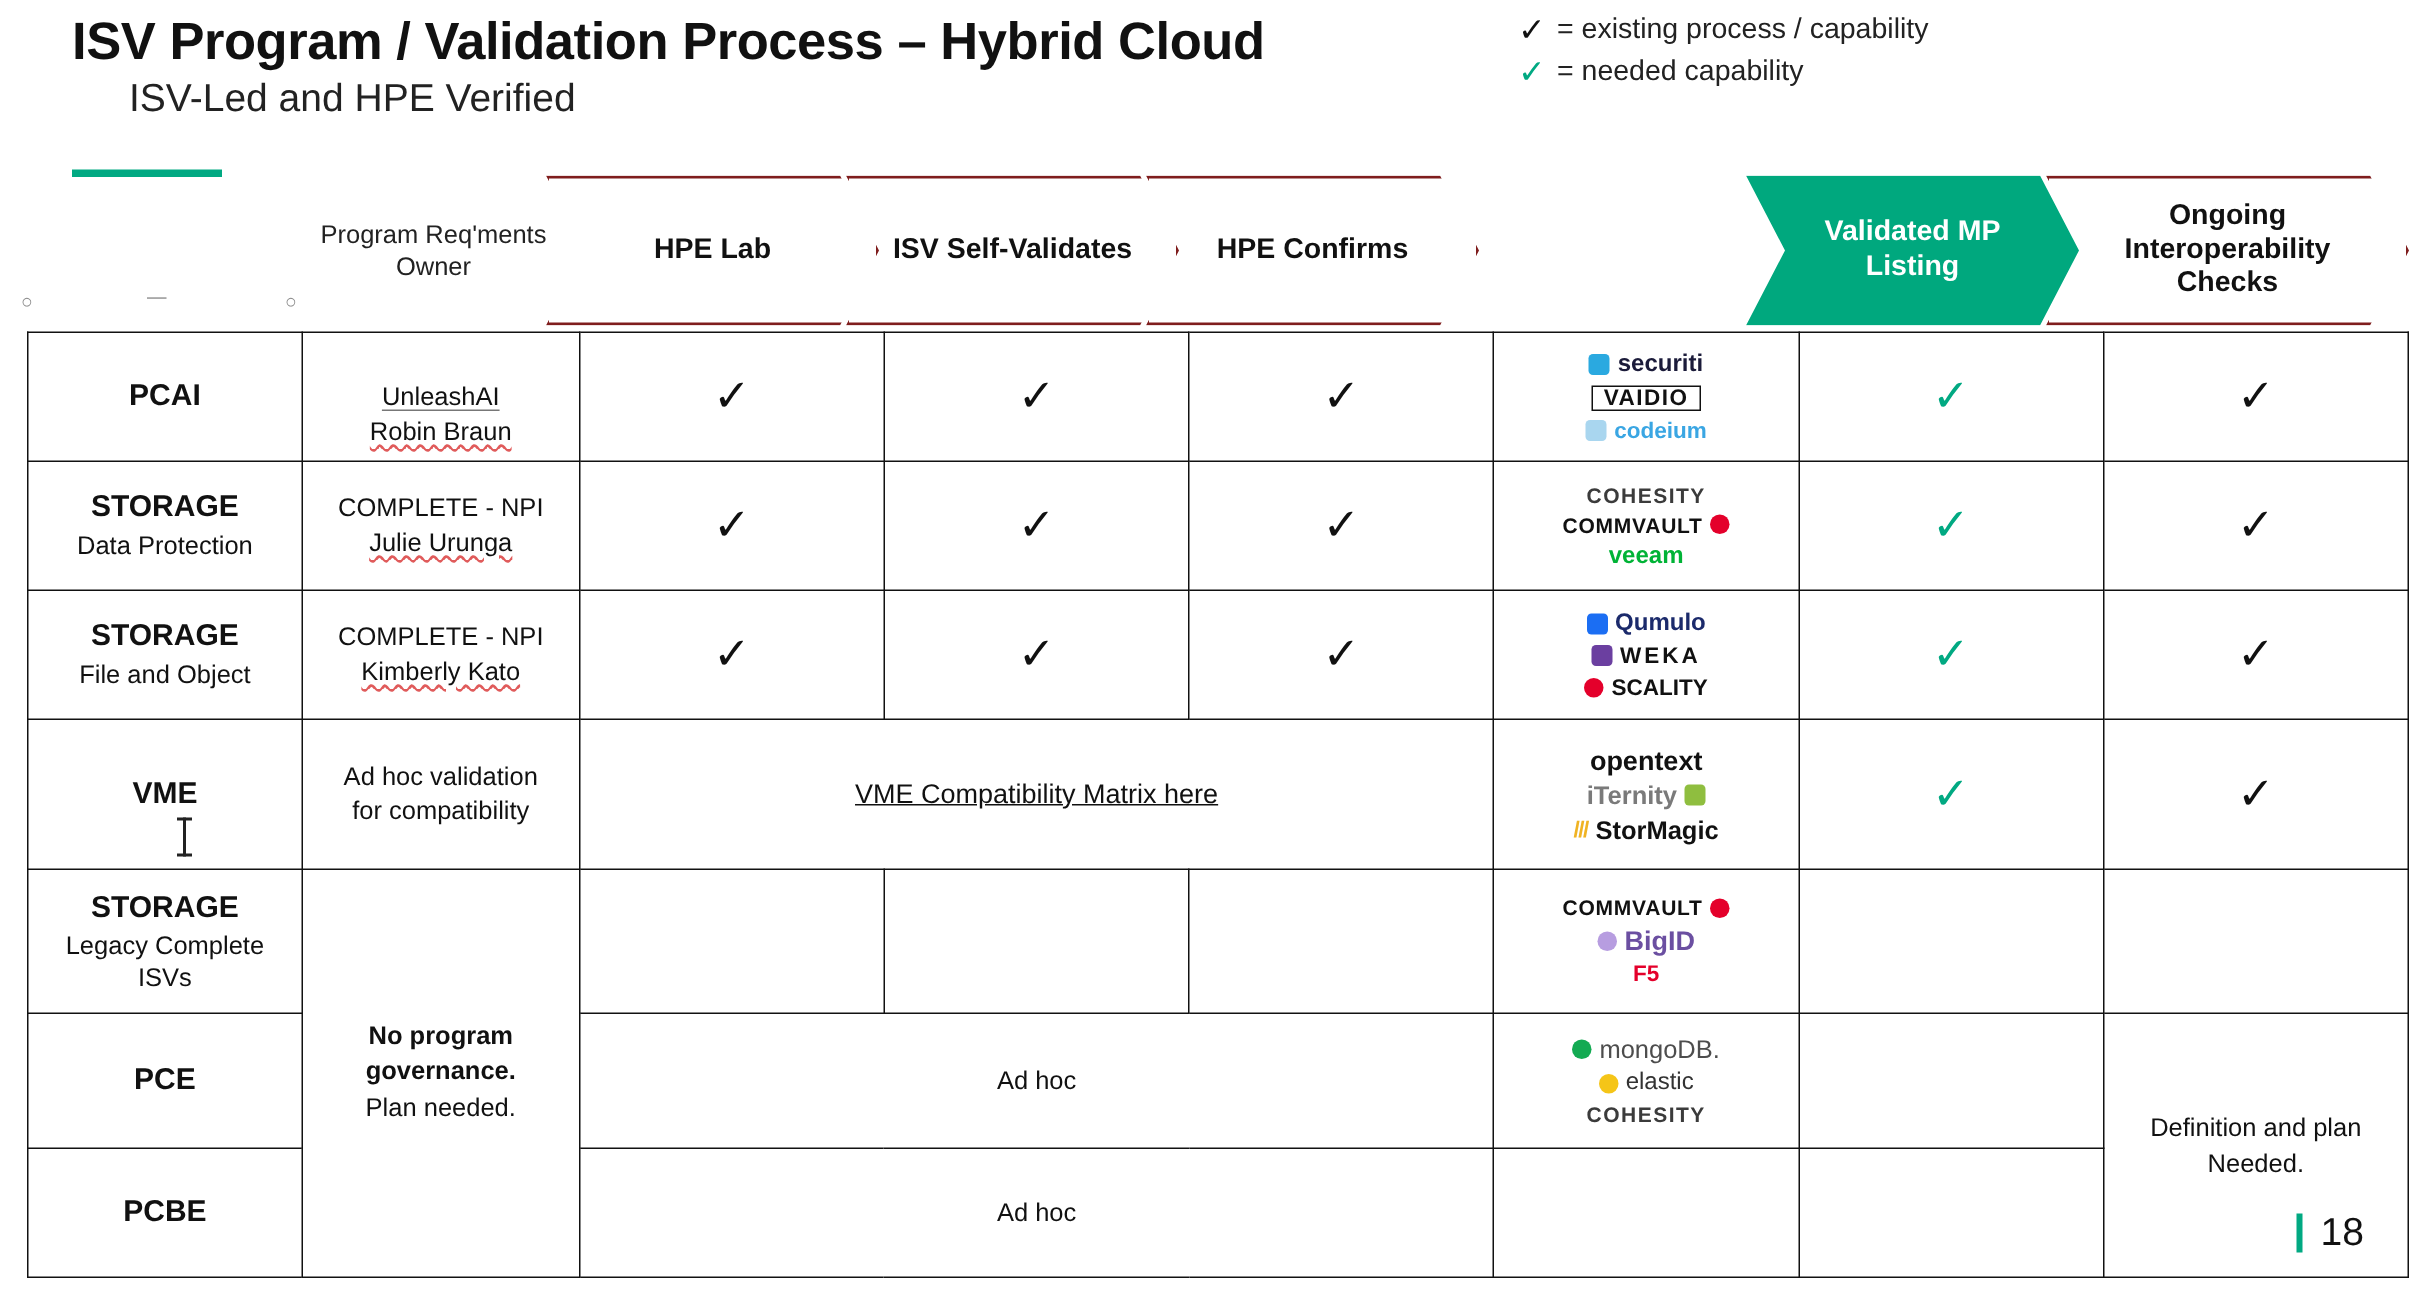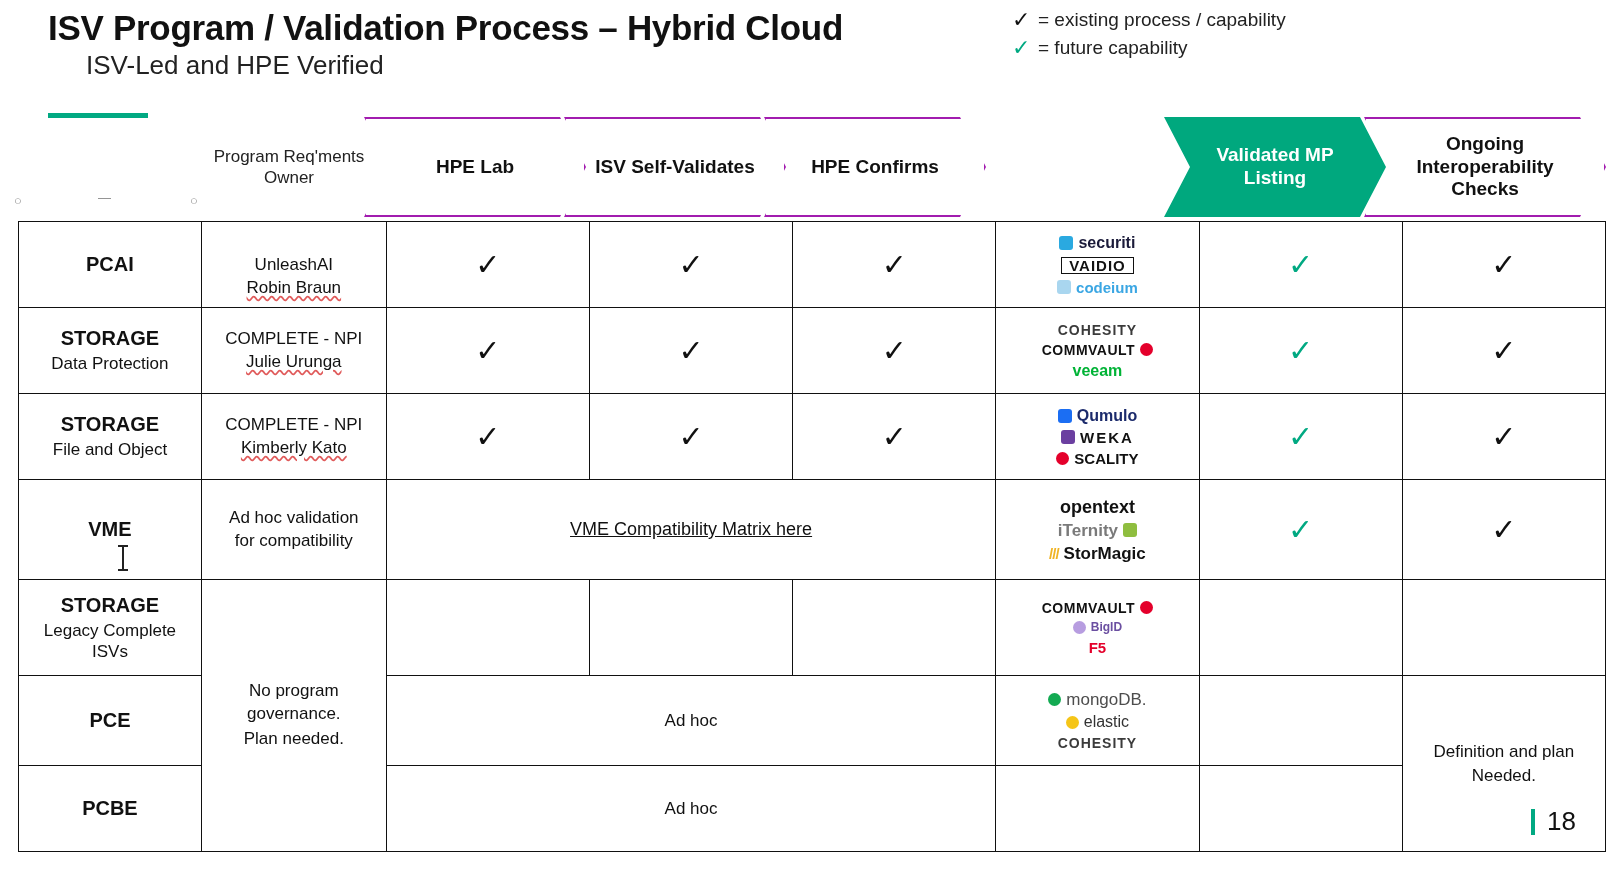--- a/index.html
+++ b/index.html
@@ -118,21 +118,21 @@
     display: flex;
     align-items: center;
     justify-content: center;
     text-align: center;
     font-weight: bold;
     font-size: 19px;
     line-height: 1.2;
     box-sizing: border-box;
   }
   .chev-outline {
-    border: 2px solid #a21caf;
+    border: 2px solid #7f1d1d;
     color: #111;
     background: #fff;
     clip-path: polygon(0 0, calc(100% - 26px) 0, 100% 50%, calc(100% - 26px) 100%, 0 100%, 26px 50%);
   }
   .chev-outline.first {
     clip-path: polygon(0 0, calc(100% - 26px) 0, 100% 50%, calc(100% - 26px) 100%, 0 100%, 26px 50%);
   }
   .chev-fill-light {
     background: #2fd6bd;
     color: #0d2c2b;
@@ -192,20 +192,21 @@
     font-size: 17px;
     line-height: 1.35;
   }
   .owner-cell .wavy {
     text-decoration: underline;
     text-decoration-style: wavy;
     text-decoration-color: #e05b5b;
     text-underline-offset: 3px;
   }
   .owner-cell .plain-u {
+    text-decoration: underline;
     text-decoration-color: #777;
     text-underline-offset: 3px;
     margin-top: 24px;
   }
   .check {
     font-size: 30px;
     line-height: 1;
     color: #111;
   }
   .check.green { color: #01a982; }
@@ -252,21 +253,21 @@
   .lg-codeium  { color: #3aa6e3; font-weight: bold; font-size: 15px; }
   .lg-cohesity { color: #3b3b3b; font-weight: bold; letter-spacing: 1px; font-size: 14px; justify-content: flex-end; }
   .lg-commvault{ color: #111; font-weight: bold; letter-spacing: 0.5px; font-size: 14px; }
   .lg-veeam    { color: #00b336; font-weight: bold; font-size: 16px; }
   .lg-qumulo   { color: #1b2a6b; font-weight: bold; font-size: 16px; }
   .lg-weka     { color: #111; font-weight: bold; letter-spacing: 2px; font-size: 15px; }
   .lg-scality  { color: #111; font-weight: bold; font-size: 15px; }
   .lg-opentext { color: #111; font-weight: bold; font-size: 18px; }
   .lg-iternity { color: #7a7a7a; font-weight: bold; font-size: 17px; }
   .lg-stormagic{ color: #111; font-weight: bold; font-size: 17px; }
-  .lg-bigid    { color: #6b4fa1; font-weight: bold; font-size: 12px; }
+  .lg-bigid    { color: #6b4fa1; font-weight: bold; font-size: 18px; }
   .lg-f5       { color: #e4002b; font-weight: bold; font-size: 15px; }
   .lg-mongo    { color: #4d4d4d; font-size: 17px; }
   .lg-elastic  { color: #333; font-size: 16px; }
   .slash {
     color: #f0b323;
     font-weight: bold;
     letter-spacing: -1px;
     font-size: 15px;
   }
   .vaidio-box {
@@ -331,21 +332,21 @@
   </div>
   <div class="accent-bar"></div>
 
   <div class="legend">
     <div class="legend-row">
       <span class="legend-check black">✓</span>
       <span class="legend-text">= existing process / capability</span>
     </div>
     <div class="legend-row">
       <span class="legend-check green">✓</span>
-      <span class="legend-text">= future capability</span>
+      <span class="legend-text">= needed capability</span>
     </div>
   </div>
 
   <div class="deco" style="left:14px; top:193px;">○</div>
   <div class="deco" style="left:98px; top:190px;">—</div>
   <div class="deco" style="left:190px; top:193px;">○</div>
 
   <div class="chev-row">
     <div class="rowlabel-head"></div>
     <div class="owner-head">Program Req'ments Owner</div>
@@ -501,21 +502,21 @@
       <td><span class="check green">✓</span></td>
       <td><span class="check">✓</span></td>
     </tr>
 
     <tr style="height:96px;">
       <td>
         <span class="rowname">STORAGE</span>
         <span class="rowname"><span class="sub">Legacy Complete ISVs</span></span>
       </td>
       <td rowspan="3" class="owner-cell">
-        <div style="margin-bottom:2px;">No program governance.</div>
+        <div style="margin-bottom:2px;font-weight:bold;">No program governance.</div>
         <div>Plan needed.</div>
       </td>
       <td></td>
       <td></td>
       <td></td>
       <td>
         <div class="logos">
           <div class="logo">
             <span class="lg-commvault">COMMVAULT</span>
             <span class="dot" style="background:#e4002b;"></span>

